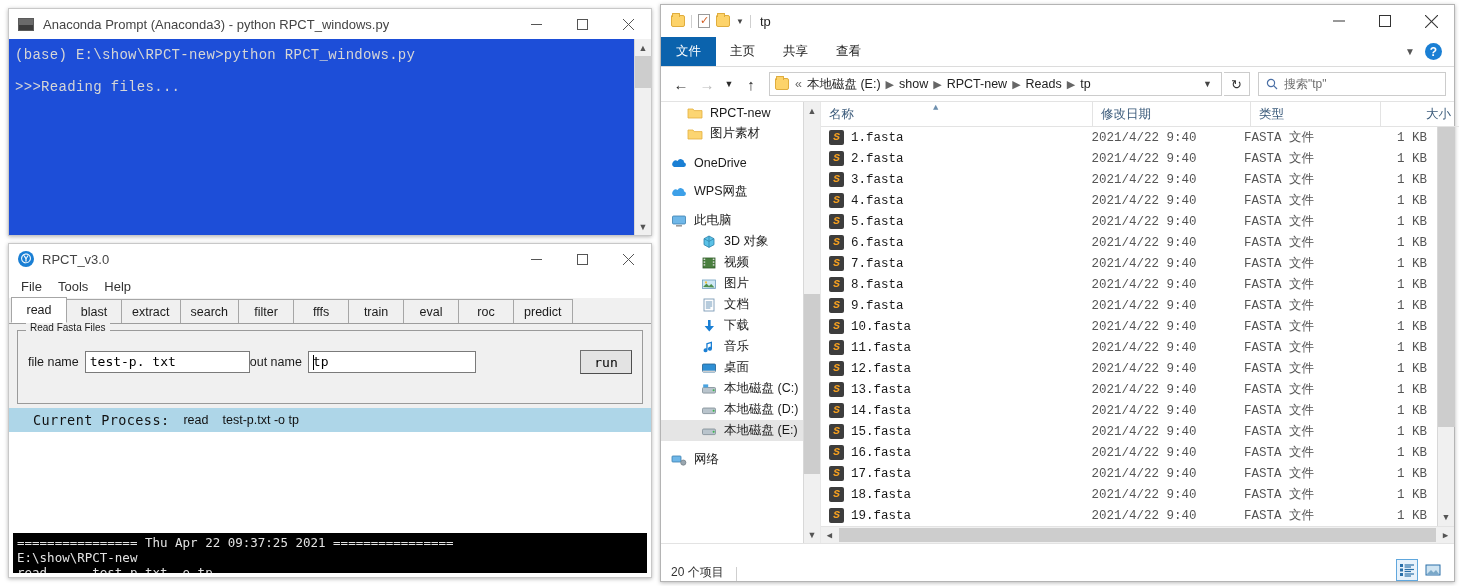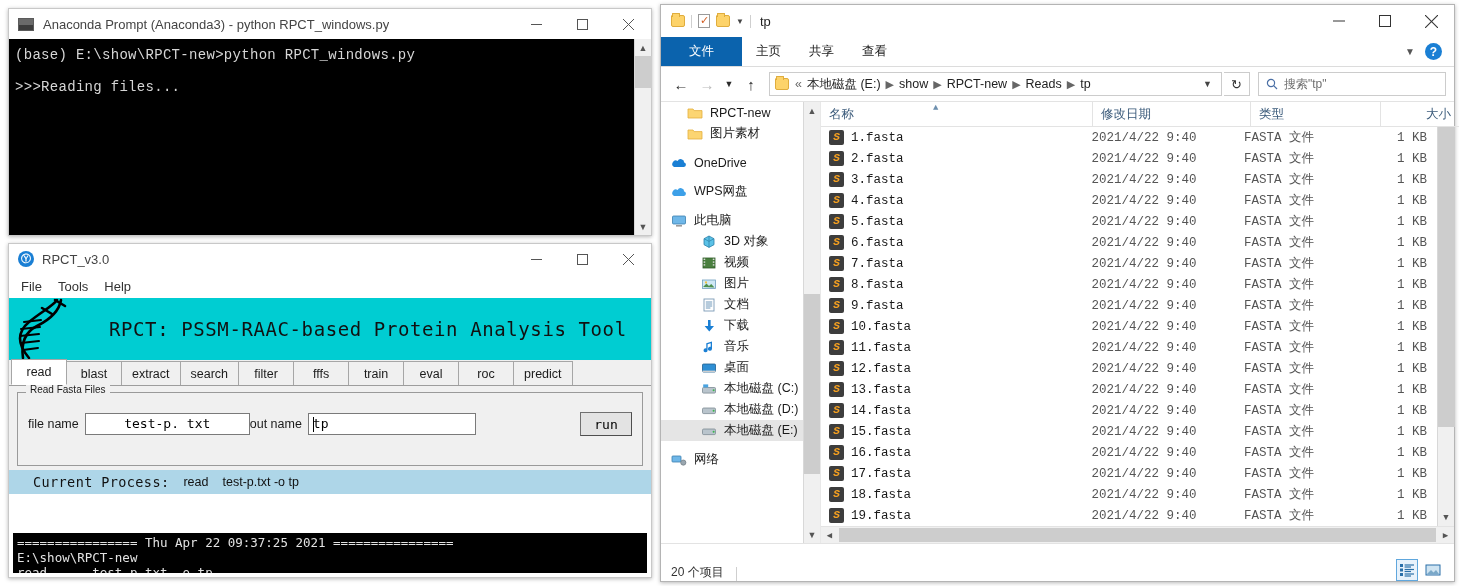--- a/index.html
+++ b/index.html
@@ -46,21 +46,21 @@
   #anaconda { left: 8px; top: 8px; width: 644px; height: 228px; }
   #anaconda .titlebar { padding-left: 9px; }
   #ana-icon {
     width: 16px; height: 13px; margin-right: 9px;
     background: linear-gradient(#6a6a6a 0 55%, #3c3c3c 55% 100%);
     border: 1px solid #5b5b5b;
     flex: 0 0 auto;
   }
   #ana-body {
     position: absolute; left: 0; top: 30px; right: 0; bottom: 0;
-    background: #000000;
+    background: #1d4ed8;
     display: flex;
   }
   #ana-console {
     flex: 1 1 auto;
     color: #d6d6d6;
     font-family: "Liberation Mono", "DejaVu Sans Mono", monospace;
     font-size: 14px;
     line-height: 16px;
     padding: 8px 0 0 6px;
     white-space: pre;
@@ -166,21 +166,21 @@
     border: 1px solid #7a7a7a;
     background: #fff;
     font-family: "DejaVu Sans Mono", "Liberation Mono", monospace;
     font-size: 13px;
     color: #000;
     padding: 0 4px;
     line-height: 20px;
     overflow: hidden;
     white-space: nowrap;
   }
-  #file-name-input { width: 165px; text-align: center; }
+  #file-name-input { width: 165px; }
   #out-name-input { width: 168px; position: relative; }
   #out-name-input::after {
     content: "";
     position: absolute; left: 4px; top: 3px;
     width: 1px; height: 15px; background: #000;
   }
   #run-btn {
     margin-left: auto;
     width: 52px; height: 24px;
     background: #e3e3e3;
@@ -251,21 +251,21 @@
     height: 30px;
     display: flex; align-items: stretch;
     background: #fff;
     border-bottom: 1px solid #dcdcdc;
   }
   .rtab {
     display: flex; align-items: center; justify-content: center;
     padding: 0 14px;
     font-size: 12.5px; color: #222;
   }
-  .rtab.file { background: #0b63ad; color: #fff; padding: 0 28px; }
+  .rtab.file { background: #0b63ad; color: #fff; padding: 0 15px; }
   #ribbon-right { margin-left: auto; display: flex; align-items: center; gap: 10px; padding-right: 12px; }
   #ribbon-caret { font-size: 10px; color: #555; }
   #help-ico {
     width: 17px; height: 17px; border-radius: 50%;
     background: #1a7fd4; color: #fff; font-size: 12px; font-weight: bold;
     display: flex; align-items: center; justify-content: center;
   }
 
   #addrbar {
     height: 34px; display: flex; align-items: center;
@@ -435,38 +435,20 @@
         </div>
       </div>
     </div>
 
     <div id="menubar">
       <span>File</span>
       <span>Tools</span>
       <span>Help</span>
     </div>
 
-    <div id="banner">
-      <svg id="dna" viewBox="0 0 86 62">
-        <g stroke="#000" stroke-width="2.6" fill="none" stroke-linecap="round">
-          <path d="M20 60 C 8 46, 8 34, 20 24 C 32 14, 44 8, 48 2"></path>
-          <path d="M52 2 C 50 14, 40 22, 28 28 C 16 34, 12 46, 14 60"></path>
-          <path d="M46 2 L 56 8"></path>
-          <path d="M33 10 L 43 16"></path>
-        </g>
-        <g stroke="#000" stroke-width="2" stroke-linecap="round">
-          <line x1="15" y1="24" x2="32" y2="22"></line>
-          <line x1="12" y1="31" x2="31" y2="29"></line>
-          <line x1="11" y1="38" x2="30" y2="36"></line>
-          <line x1="12" y1="45" x2="30" y2="43"></line>
-          <line x1="14" y1="52" x2="29" y2="50"></line>
-        </g>
-      </svg>
-      <div id="banner-title">RPCT: PSSM-RAAC-based Protein Analysis Tool</div>
-    </div>
 
     <div id="tabs">
       <div class="tab active">read</div>
       <div class="tab">blast</div>
       <div class="tab">extract</div>
       <div class="tab">search</div>
       <div class="tab">filter</div>
       <div class="tab">fffs</div>
       <div class="tab">train</div>
       <div class="tab">eval</div>

